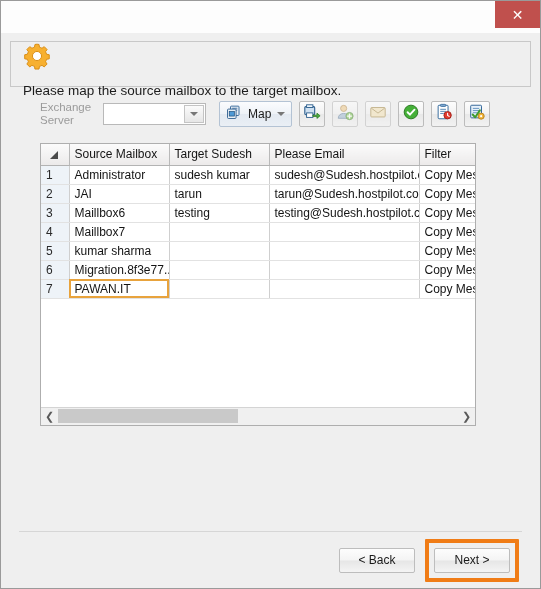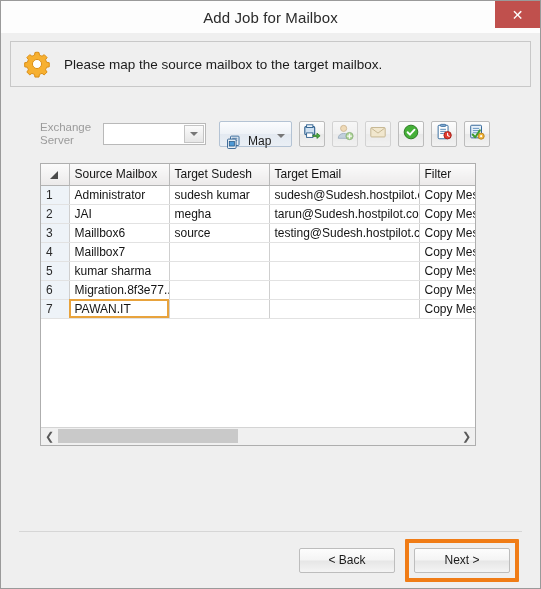--- a/index.html
+++ b/index.html
@@ -71,33 +71,34 @@
   }
 
   
   .banner {
     margin-top: 8px;
     height: 46px;
     box-sizing: border-box;
     background: #efefef;
     border: 1px solid #c8c8c8;
     display: flex;
-    align-items: center;
+    align-items: flex-start;
     padding-left: 12px;
     gap: 13px;
+    flex-direction: column;
   }
   .gear-icon { width: 28px; height: 28px; display: block; }
   .banner-text {
     font-size: 13.5px;
     color: #1c1c1c;
   }
 
   
   .toolbar {
-    margin-top: 32px;
+    margin-top: 12px;
     height: 30px;
     display: flex;
     align-items: center;
     padding-left: 30px;
     gap: 0;
   }
   .exch-label {
     width: 56px;
     font-size: 11.5px;
     color: #9b9b9b;
@@ -132,21 +133,22 @@
   }
 
   .map-button {
     margin-left: 13px;
     height: 26px;
     box-sizing: border-box;
     border: 1px solid #b4c3d4;
     border-radius: 2px;
     background: linear-gradient(to bottom, #fbfcfe 0%, #eef2f7 49%, #e3e9f1 51%, #eaeff5 100%);
     display: flex;
-    padding: 12px 6px 0 5px;
+    align-items: center;
+    padding: 0 6px 0 5px;
     gap: 6px;
     cursor: pointer;
   }
   .map-label { font-size: 12px; color: #1b1b1b; }
 
   .tool-btn {
     margin-left: 7px;
     width: 26px;
     height: 26px;
     box-sizing: border-box;
@@ -277,21 +279,21 @@
     height: 56px;
     flex: 0 0 56px;
     display: flex;
     align-items: center;
     justify-content: flex-end;
     padding-right: 12px;
     gap: 10px;
     position: relative;
   }
   .wiz-button {
-    width: 96px;
+    width: 76px;
     height: 25px;
     box-sizing: border-box;
     border: 1px solid #bdbdbd;
     border-radius: 2px;
     background: linear-gradient(to bottom,#fdfdfd 0%,#f4f4f4 48%,#e6e6e6 52%,#f4f4f4 100%);
     font-size: 12px;
     color: #1a1a1a;
     font-family: "Liberation Sans", sans-serif;
     cursor: pointer;
     padding: 0;
@@ -307,21 +309,20 @@
     justify-content: flex-end;
     box-sizing: border-box;
   }
 </style>
 </head>
 <body>
 
 <div class="window">
 
   <div class="titlebar">
-    <div class="title-text">Add Job for Mailbox</div>
     <button class="close-button" style="background: rgb(192, 80, 77);">✕</button>
   </div>
 
   <div class="dialog-body">
 
     <div class="banner">
       <span class="gear-icon">
         <svg viewBox="0 0 32 32" width="28" height="28" aria-hidden="true">
           <path d="M16 2.5l2.3.35.55 3.1a10.6 10.6 0 012.85 1.18l2.55-1.82 3.3 3.3-1.82 2.55c.52.88.93 1.84 1.18 2.85l3.1.55v4.66l-3.1.55a10.6 10.6 0 01-1.18 2.85l1.82 2.55-3.3 3.3-2.55-1.82a10.6 10.6 0 01-2.85 1.18l-.55 3.1h-4.66l-.55-3.1a10.6 10.6 0 01-2.85-1.18l-2.55 1.82-3.3-3.3 1.82-2.55a10.6 10.6 0 01-1.18-2.85l-3.1-.55v-4.66l3.1-.55c.25-1.01.66-1.97 1.18-2.85L4.42 8.61l3.3-3.3 2.55 1.82a10.6 10.6 0 012.85-1.18l.55-3.1z" fill="#f7b030" stroke="#d98b12" stroke-width="1.1" stroke-linejoin="round"></path>
           <circle cx="16" cy="16" r="5.2" fill="#ffffff" stroke="#d98b12" stroke-width="1.1"></circle>
@@ -433,43 +434,43 @@
             <col class="c-email">
             <col class="c-filter">
           </colgroup>
           <thead>
             <tr>
               <th class="rowhead-corner">
                 <span class="corner-tri"></span>
               </th>
               <th>Source Mailbox</th>
               <th>Target Sudesh</th>
-              <th>Target Email</th>
+              <th>Please Email</th>
               <th>Filter</th>
             </tr>
           </thead>
           <tbody>
             <tr>
               <td class="rowhead">1</td>
               <td>Administrator</td>
               <td>sudesh kumar</td>
               <td>sudesh@Sudesh.hostpilot.c...</td>
               <td>Copy Message C</td>
             </tr>
             <tr>
               <td class="rowhead">2</td>
               <td>JAI</td>
-              <td>megha</td>
+              <td>tarun</td>
               <td>tarun@Sudesh.hostpilot.com</td>
               <td>Copy Message C</td>
             </tr>
             <tr>
               <td class="rowhead">3</td>
               <td>Maillbox6</td>
-              <td>source</td>
+              <td>testing</td>
               <td>testing@Sudesh.hostpilot.com</td>
               <td>Copy Message C</td>
             </tr>
             <tr>
               <td class="rowhead">4</td>
               <td>Maillbox7</td>
               <td></td>
               <td></td>
               <td>Copy Message C</td>
             </tr>

